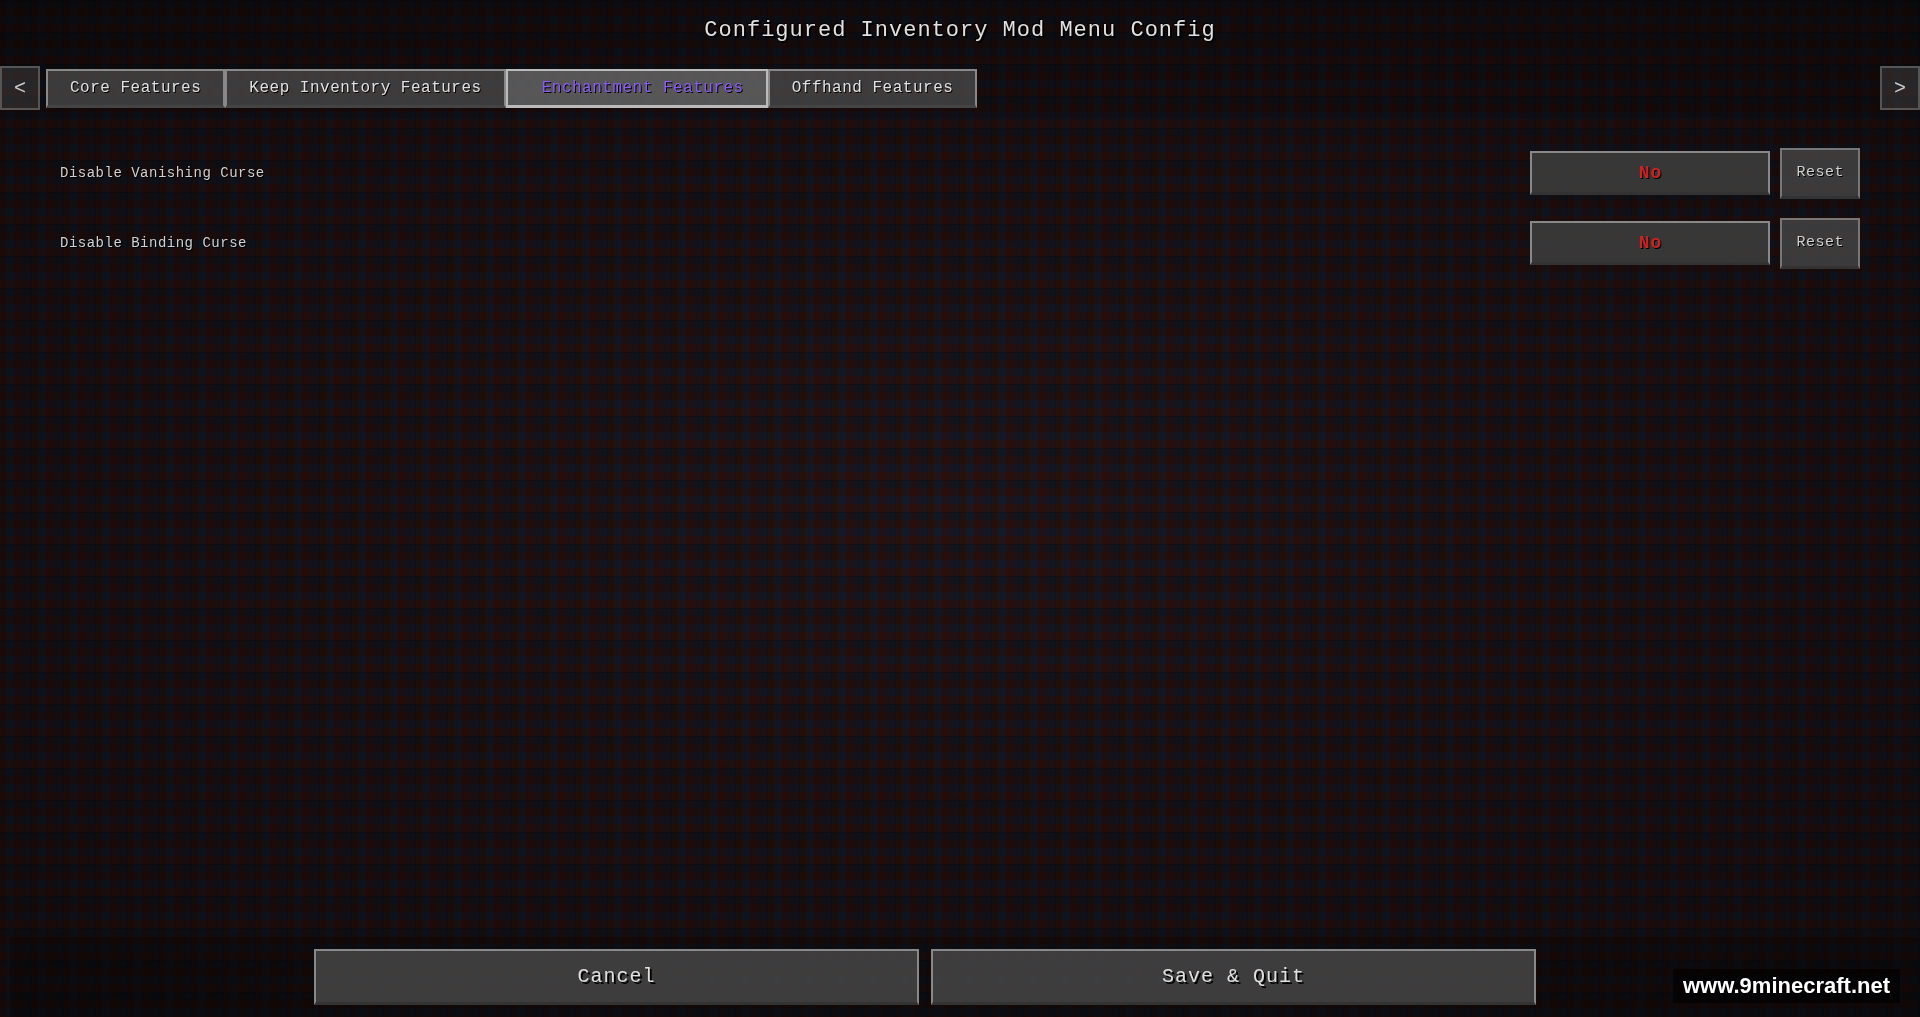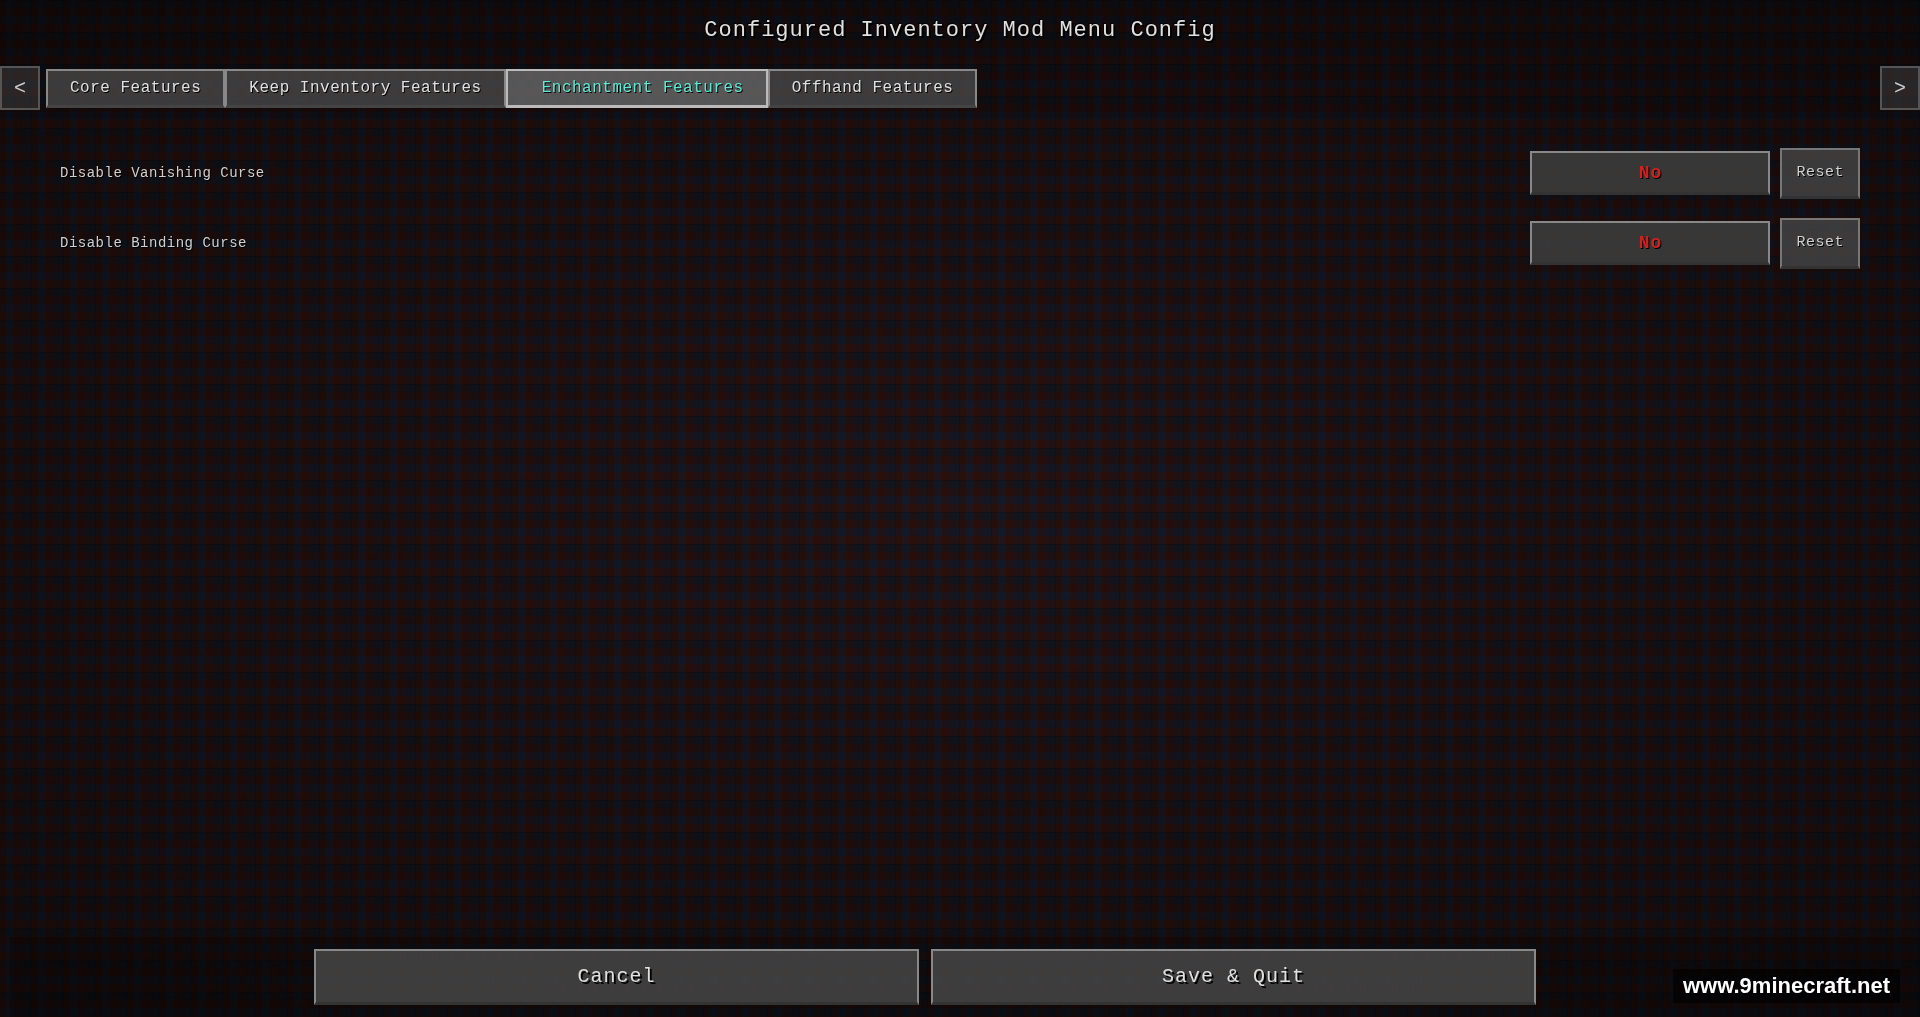--- a/index.html
+++ b/index.html
@@ -134,21 +134,21 @@
       color: #e0e0e0;
       background: rgba(80,80,80,0.7);
       border: 2px solid #888;
       border-bottom: 3px solid #444;
       position: relative;
     }
 
     .tab-btn.active {
       background: rgba(100,100,100,0.85);
       border-color: #bbb;
-      color: #5eead4;
+      color: #8b5cf6;
       padding-left: 34px;
     }
 
     
     .main-content {
       position: relative;
       z-index: 10;
       padding: 30px 60px;
       flex: 1;
     }

